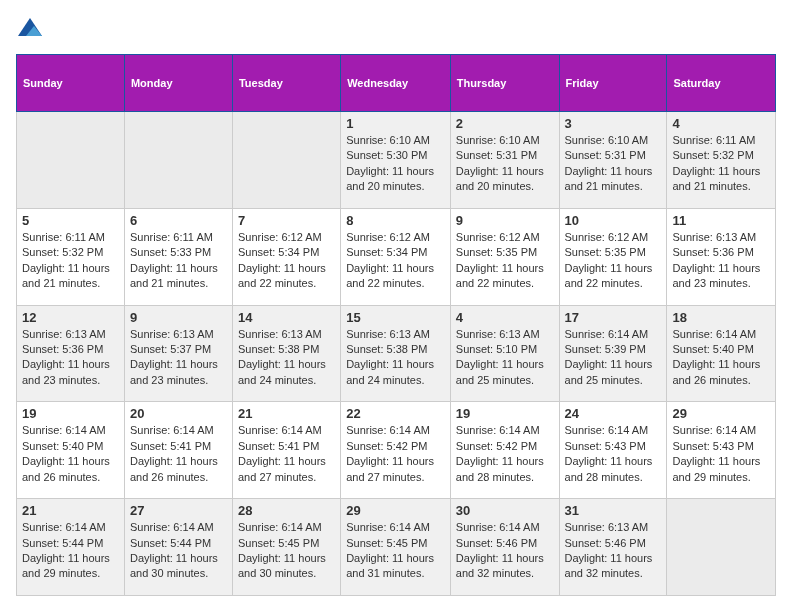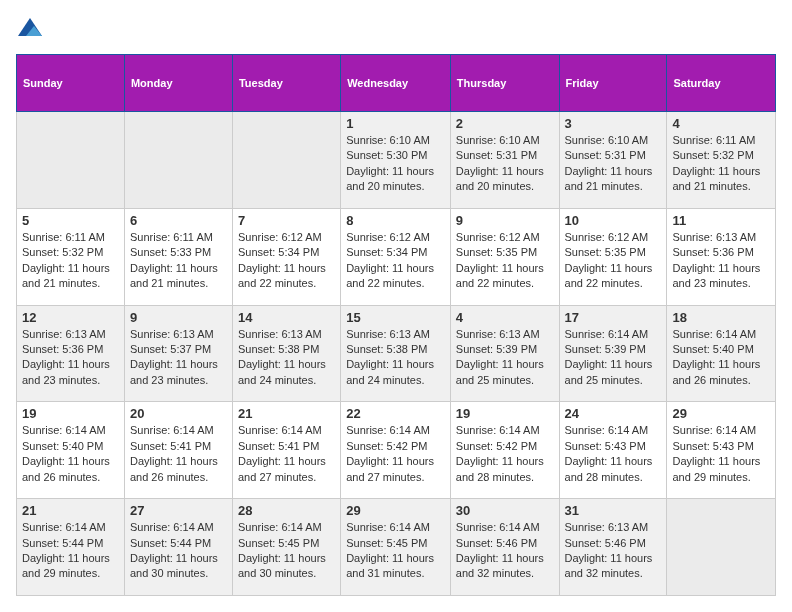--- a/index.html
+++ b/index.html
@@ -231,21 +231,21 @@
           </td>
           <td>
             <span class="day-num">15</span>
             <div class="day-info">Sunrise: 6:13 AM
 Sunset: 5:38 PM
 Daylight: 11 hours and 24 minutes.</div>
           </td>
           <td>
             <span class="day-num">4</span>
             <div class="day-info">Sunrise: 6:13 AM
-Sunset: 5:39 PM
+Sunset: 5:10 PM
 Daylight: 11 hours and 25 minutes.</div>
           </td>
           <td>
             <span class="day-num">17</span>
             <div class="day-info">Sunrise: 6:14 AM
 Sunset: 5:39 PM
 Daylight: 11 hours and 25 minutes.</div>
           </td>
           <td>
             <span class="day-num">18</span>

